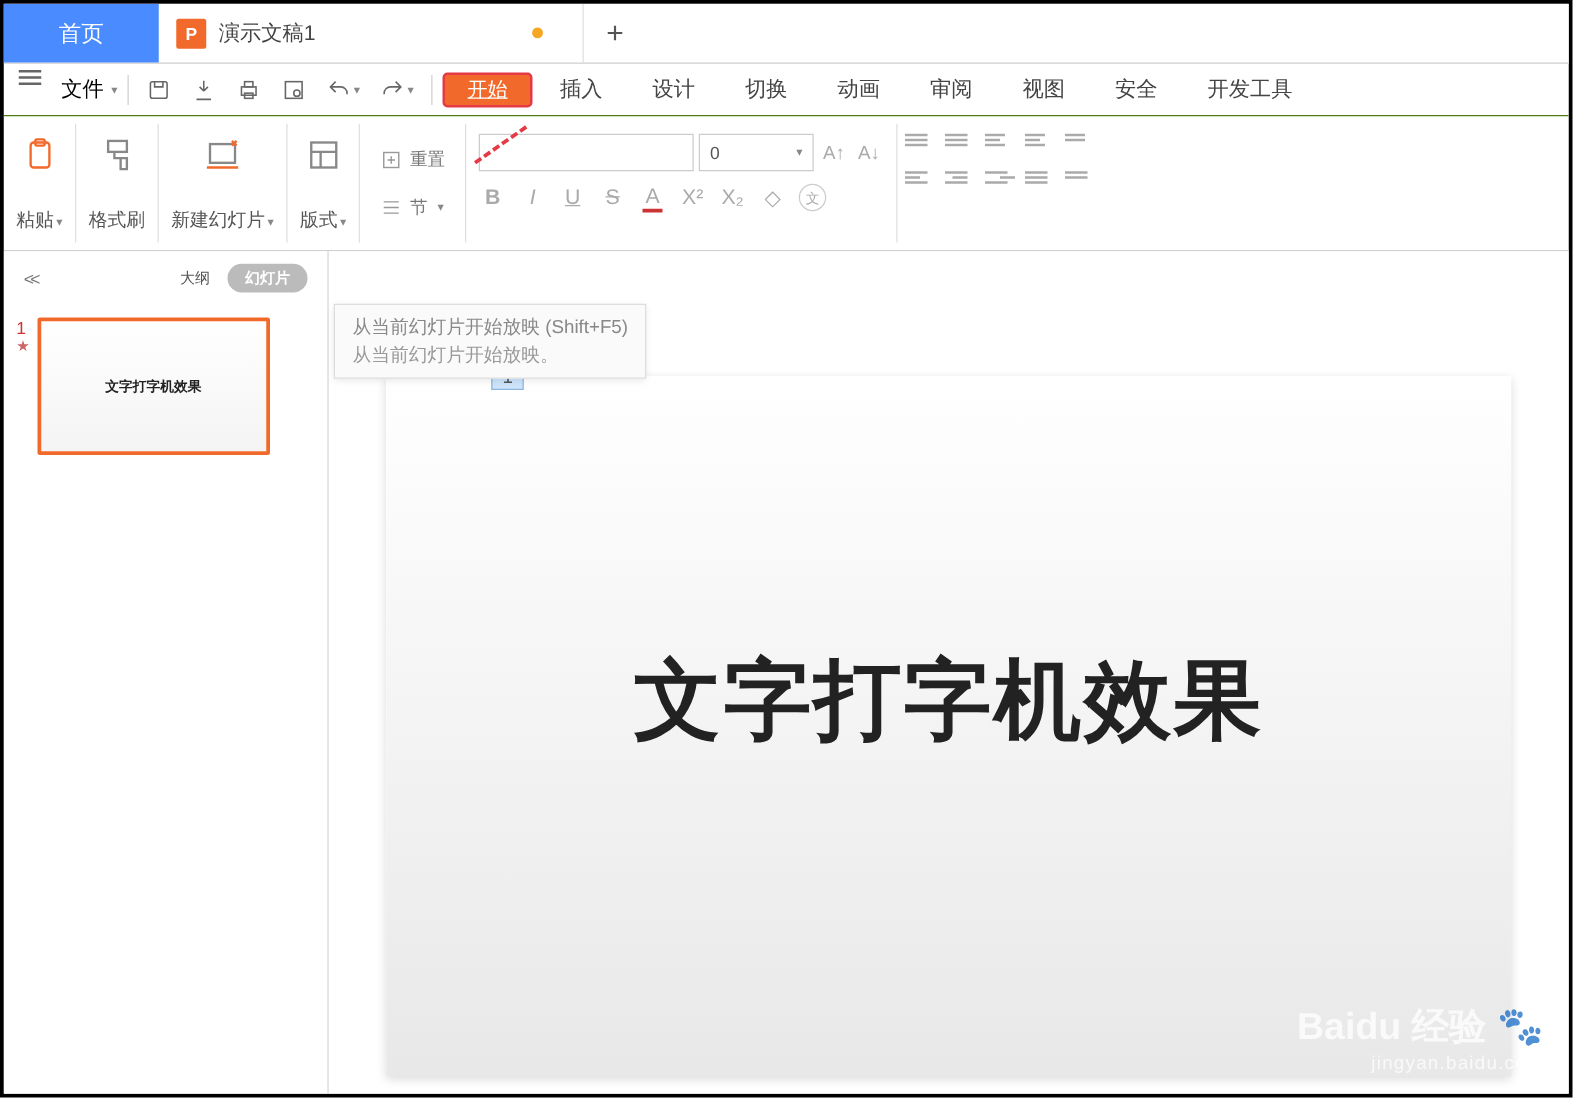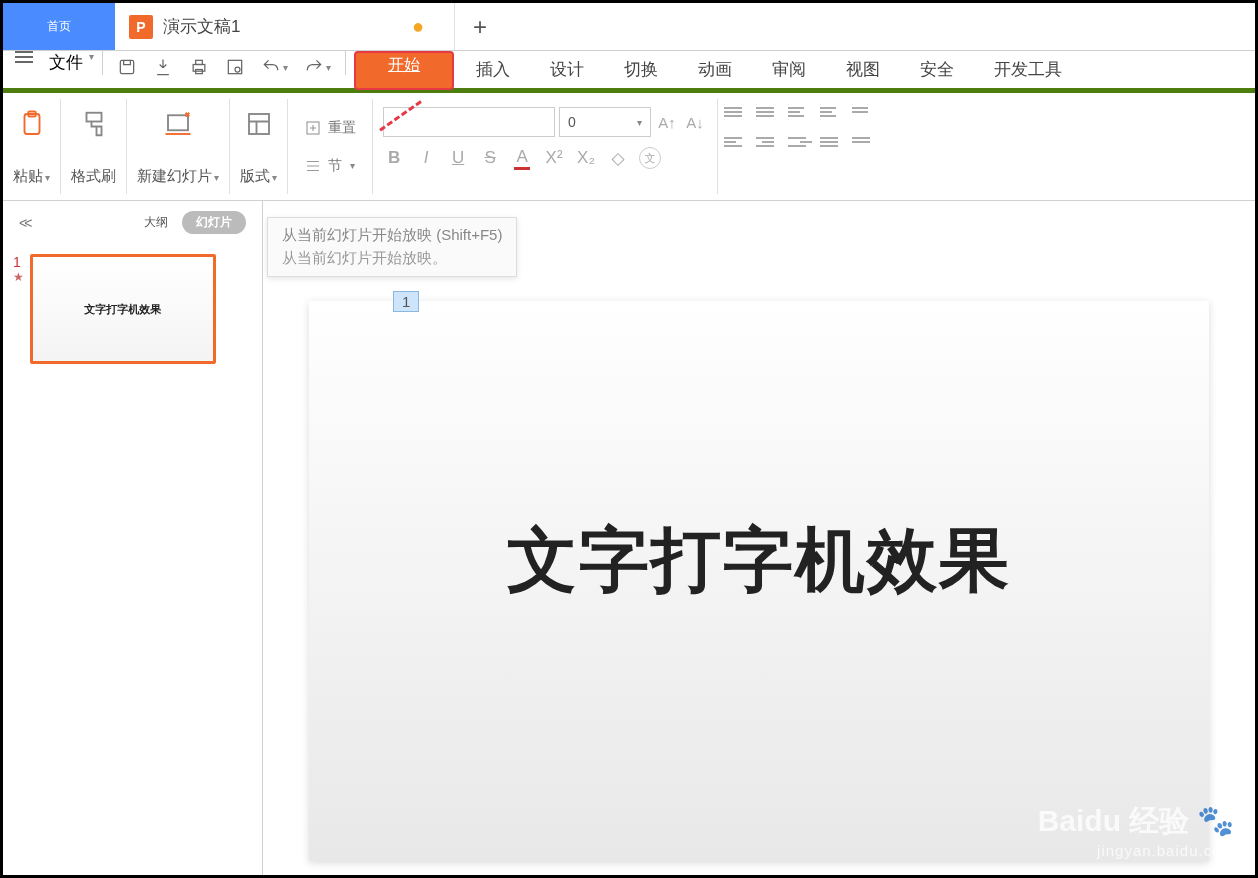--- a/index.html
+++ b/index.html
@@ -1,33 +1,33 @@
 <!DOCTYPE html>
 <html><head>
 <meta charset="utf-8">
 <style>
 * { box-sizing: border-box; margin: 0; padding: 0; }
 body { font-family: "Microsoft YaHei", sans-serif; background: #fff; width: 1258px; height: 878px; overflow: hidden; position: relative; border: 3px solid #000; }
 
 .tabbar { height: 48px; background: #fff; border-bottom: 1px solid #d0d0d0; display: flex; align-items: stretch; }
-.tab-home { background: #4a8cff; color: #fff; width: 112px; display: flex; align-items: center; justify-content: center; font-size: 12px; }
+.tab-home { background: #4a8cff; color: #fff; width: 124px; display: flex; align-items: center; justify-content: center; font-size: 18px; }
 .tab-doc { display: flex; align-items: center; padding: 0 20px 0 14px; font-size: 17px; color: #444; position: relative; border-right: 1px solid #e0e0e0; min-width: 340px; }
 .tab-doc .logo { width: 24px; height: 24px; background: #f26a2b; border-radius: 2px; display: flex; align-items: center; justify-content: center; color: #fff; font-weight: bold; font-size: 14px; margin-right: 10px; }
 .tab-doc .dot { position: absolute; right: 30px; color: #f5a623; font-size: 20px; }
 .tab-plus { display: flex; align-items: center; justify-content: center; width: 50px; font-size: 24px; font-weight: 300; color: #555; }
 
-.menubar { height: 42px; border-bottom: 5px solid #4d7c0f; display: flex; align-items: flex-start; padding: 0 6px; gap: 4px; }
+.menubar { height: 42px; border-bottom: 1px solid #4d7c0f; display: flex; align-items: center; padding: 0 6px; gap: 4px; }
 .menubar .mbtn { display: flex; align-items: center; padding: 0 6px; height: 32px; color: #555; font-size: 15px; }
 .menubar .divider { width: 1px; height: 24px; background: #d0d0d0; margin: 0 4px; }
 .menubar .file-label { font-size: 17px; padding-left: 6px; }
 .menubar svg { width: 20px; height: 20px; stroke: #666; fill: none; stroke-width: 1.5; }
 .menubar .hamburger { display: flex; flex-direction: column; gap: 3px; padding: 0 6px; }
 .menubar .hamburger span { width: 18px; height: 2px; background: #666; }
 .menubar .tab-link { padding: 0 18px; font-size: 17px; color: #444; display: flex; align-items: center; height: 100%; white-space: nowrap; }
-.menubar .tab-start { background: #f26a2b; color: #fff; border-radius: 4px; padding: 2px 32px; height: 39px; border: 2px solid #e63946; text-decoration: underline; }
+.menubar .tab-start { background: #f26a2b; color: #fff; border-radius: 4px; padding: 2px 18px; height: 28px; border: 2px solid #e63946; text-decoration: underline; }
 .caret { font-size: 10px; margin-left: 2px; color: #888; }
 
 .ribbon { height: 108px; border-bottom: 1px solid #d0d0d0; display: flex; align-items: stretch; padding: 6px 0; }
 .rgroup { display: flex; flex-direction: column; align-items: center; justify-content: center; padding: 0 10px; border-right: 1px solid #e0e0e0; }
 .rgroup.tall { justify-content: space-between; padding-top: 8px; padding-bottom: 8px; }
 .rlabel { font-size: 15px; color: #555; margin-top: 2px; white-space: nowrap; }
 .ricon { width: 34px; height: 34px; display: flex; align-items: center; justify-content: center; }
 .ricon svg { width: 30px; height: 30px; stroke: #888; fill: none; stroke-width: 1.5; }
 .ricon.orange svg { stroke: #f26a2b; }
 .rbtn-sm { display: flex; align-items: center; gap: 6px; font-size: 14px; color: #777; padding: 4px 6px; }
@@ -65,21 +65,21 @@
 .thumb-wrap { display: flex; gap: 6px; }
 .thumb-num { font-size: 14px; color: #c33; }
 .thumb-marker { font-size: 12px; color: #c66; }
 .thumb { width: 186px; height: 110px; border: 3px solid #f26a2b; background: linear-gradient(#fff, #f4f4f4); display: flex; align-items: center; justify-content: center; font-size: 11px; font-weight: bold; color: #222; border-radius: 2px; }
 
 .canvas { flex: 1; background: #fff; position: relative; display: flex; justify-content: center; padding-top: 100px; }
 .slide { width: 900px; height: 560px; background: linear-gradient(#fff, #e8e8e8); box-shadow: 0 2px 8px rgba(0,0,0,0.15); position: relative; display: flex; align-items: center; justify-content: center; }
 .slide .num-badge { position: absolute; top: -10px; left: 84px; background: #cde4fb; border: 1px solid #8ab6e0; padding: 1px 8px; font-size: 15px; color: #555; }
 .slide-title { font-size: 70px; font-weight: 900; color: #222; letter-spacing: 2px; margin-top: -40px; }
 
-.tooltip { position: absolute; top: 214px; left: 264px; background: #fafafa; border: 1px solid #ddd; padding: 8px 14px; font-size: 15px; color: #999; box-shadow: 0 2px 6px rgba(0,0,0,0.1); z-index: 10; }
+.tooltip { position: absolute; top: 240px; left: 264px; background: #fafafa; border: 1px solid #ddd; padding: 8px 14px; font-size: 15px; color: #999; box-shadow: 0 2px 6px rgba(0,0,0,0.1); z-index: 10; }
 .tooltip .tt-title { color: #888; margin-bottom: 4px; }
 
 .arrow-line { position: absolute; top: 97px; left: 368px; width: 50px; height: 2px; border-top: 3px dashed #e63946; transform: rotate(-35deg); transform-origin: right center; z-index: 5; }
 
 .watermark { position: absolute; bottom: 16px; right: 20px; color: rgba(255,255,255,0.75); font-size: 30px; font-weight: bold; text-align: right; }
 .watermark .sub { font-size: 15px; font-weight: normal; letter-spacing: 1px; }
 .watermark .paw { display: inline-block; }
 </style>
 </head>
 <body>

